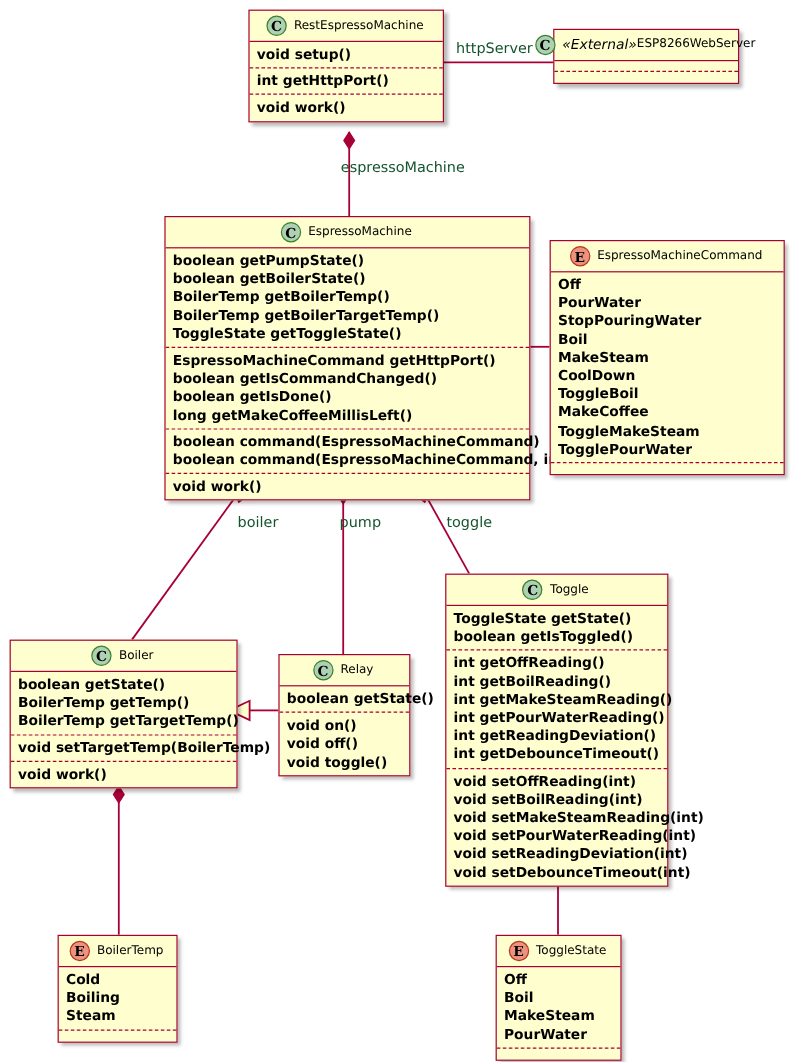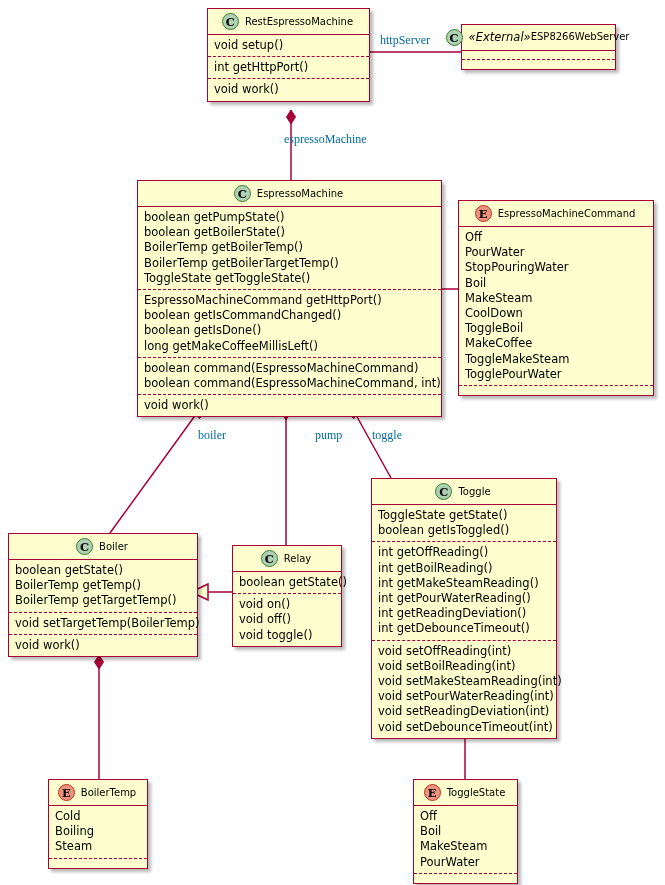--- a/index.html
+++ b/index.html
@@ -78,41 +78,41 @@
     border: 1.2px solid #38812F;
   }
   .circle-icon.enm {
     background: #EB937F;
     border: 1.2px solid #B8361E;
   }
   .compartment {
     box-sizing: border-box;
     padding: 3px 6px 3px 6px;
     border-bottom: 1px dashed #A80036;
+    font-weight: bold;
   }
   .compartment:last-child {
     border-bottom: none;
   }
   .compartment.empty {
     height: 9px;
     padding: 0;
   }
   .member {
     font-size: 11.5px;
     line-height: 15.2px;
     color: #000000;
     white-space: nowrap;
   }
   .edge-label {
     position: absolute;
     font-size: 12px;
-    color: #0369a1;
+    color: #14532d;
     white-space: nowrap;
     z-index: 6;
-    font-family: Liberation Serif, serif;
   }
 </style>
 </head>
 <body>
 
 <div id="canvas">
 
   <svg id="edges" viewBox="0 0 665 885" xmlns="http://www.w3.org/2000/svg">
     <defs></defs>
     <g stroke="#A80036" stroke-width="1.5" fill="none">
@@ -308,16 +308,16 @@
       <div class="member">Boil</div>
       <div class="member">MakeSteam</div>
       <div class="member">PourWater</div>
     </div>
     <div class="compartment empty"></div>
   </div>
 
   <span class="edge-label" style="left:380px; top:33px;">httpServer</span>
   <span class="edge-label" style="left:284px; top:132px;">espressoMachine</span>
   <span class="edge-label" style="left:198px; top:428px;">boiler</span>
-  <span class="edge-label" style="left:283px; top:428px;margin-left:32px;">pump</span>
+  <span class="edge-label" style="left:283px; top:428px;">pump</span>
   <span class="edge-label" style="left:372px; top:428px;">toggle</span>
 
 </div>
 
 </body></html>

